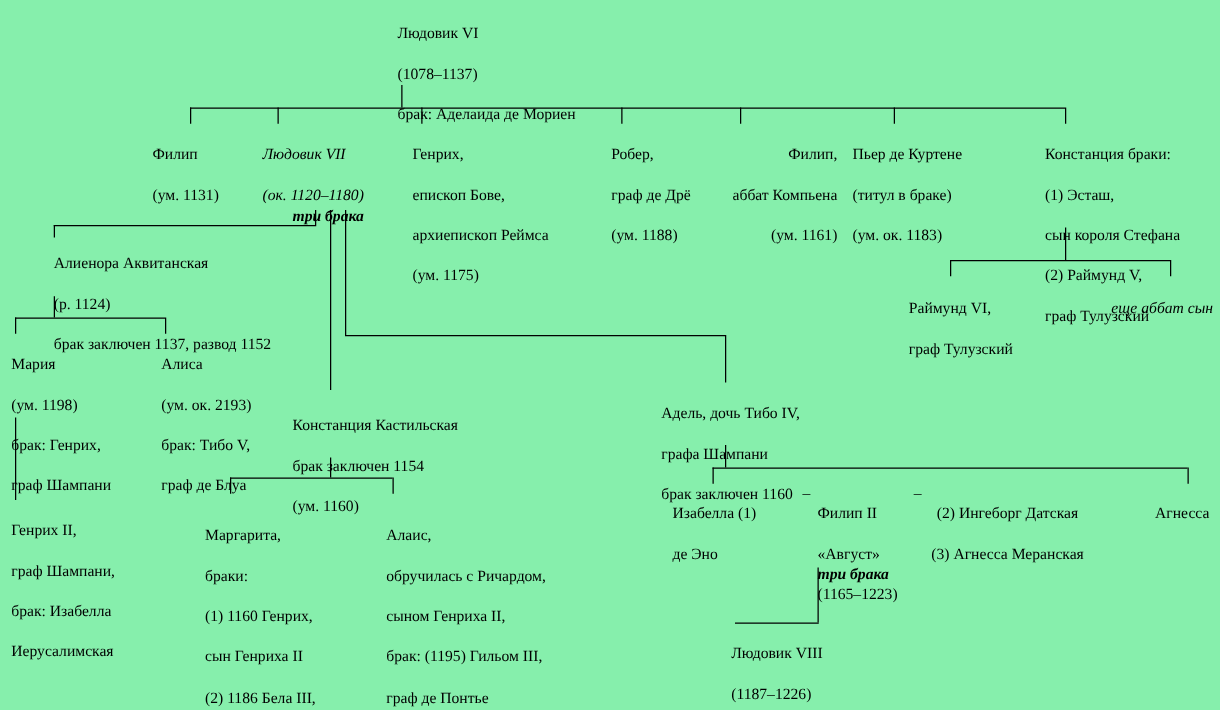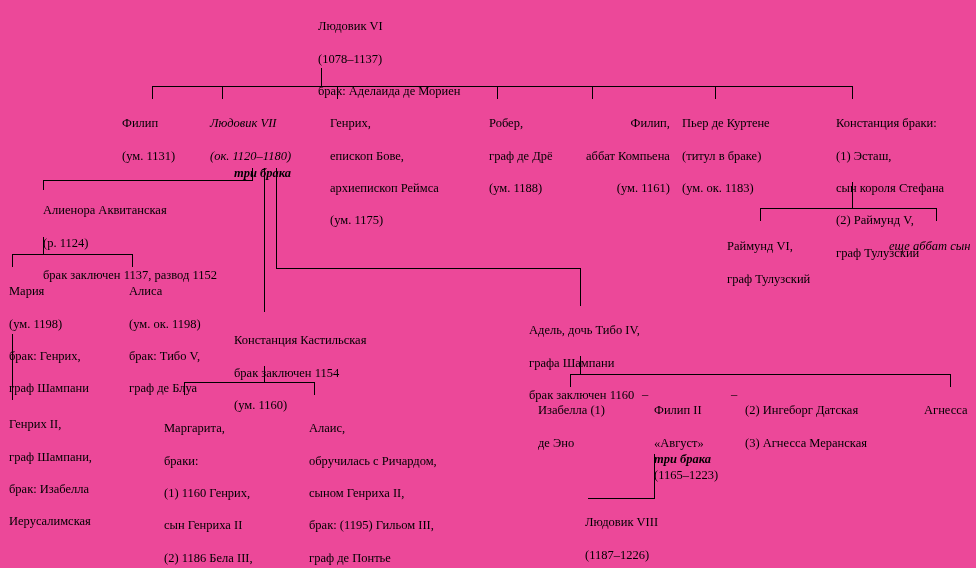--- a/index.html
+++ b/index.html
@@ -9,21 +9,21 @@
   }
   body {
     font-family: "Liberation Serif", "DejaVu Serif", serif;
     color: #000000;
   }
   #page {
     position: relative;
     width: 976px;
     height: 568px;
     overflow: hidden;
-    background: #ec4899;
+    background: #86efac;
   }
   .node {
     position: absolute;
     font-size: 12.5px;
     line-height: 16.2px;
     white-space: pre-line;
     color: #000;
   }
   .node .ln {
     display: block;
@@ -154,21 +154,21 @@
 
   <div class="node" style="left:9px; top:267px;">
     <span class="ln">Мария</span>
     <span class="ln">(ум. 1198)</span>
     <span class="ln">брак: Генрих,</span>
     <span class="ln">граф Шампани</span>
   </div>
 
   <div class="node" style="left:129px; top:267px;">
     <span class="ln">Алиса</span>
-    <span class="ln">(ум. ок. 1198)</span>
+    <span class="ln">(ум. ок. 2193)</span>
     <span class="ln">брак: Тибо V,</span>
     <span class="ln">граф  де Блуа</span>
   </div>
 
   <div class="line vline" style="left:12px; top:334px; height:66px;"></div>
   <div class="node" style="left:9px; top:400px;">
     <span class="ln">Генрих II,</span>
     <span class="ln">граф Шампани,</span>
     <span class="ln">брак: Изабелла</span>
     <span class="ln">Иерусалимская</span>
@@ -229,21 +229,21 @@
     <span class="ln">Филип II</span>
     <span class="ln">«Август»</span>
     <span class="ln">(1165–1223)</span>
   </div>
   <div class="node ital" style="left:654px; top:435px;">
     <span class="ln">три брака</span>
   </div>
 
   <div class="dash" style="left:731px; top:386px;">–</div>
 
-  <div class="node" style="left:745px; top:386px;">
+  <div class="node" style="left:745px; top:386px;text-align:center;">
     <span class="ln">(2) Ингеборг Датская</span>
     <span class="ln">(3) Агнесса Меранская</span>
   </div>
 
   <div class="node" style="left:924px; top:386px;">
     <span class="ln">Агнесса</span>
   </div>
 
   <div class="line vline" style="left:654px; top:454px; height:44px;"></div>
   <div class="line hline" style="left:588px; top:498px; width:67px;"></div>

